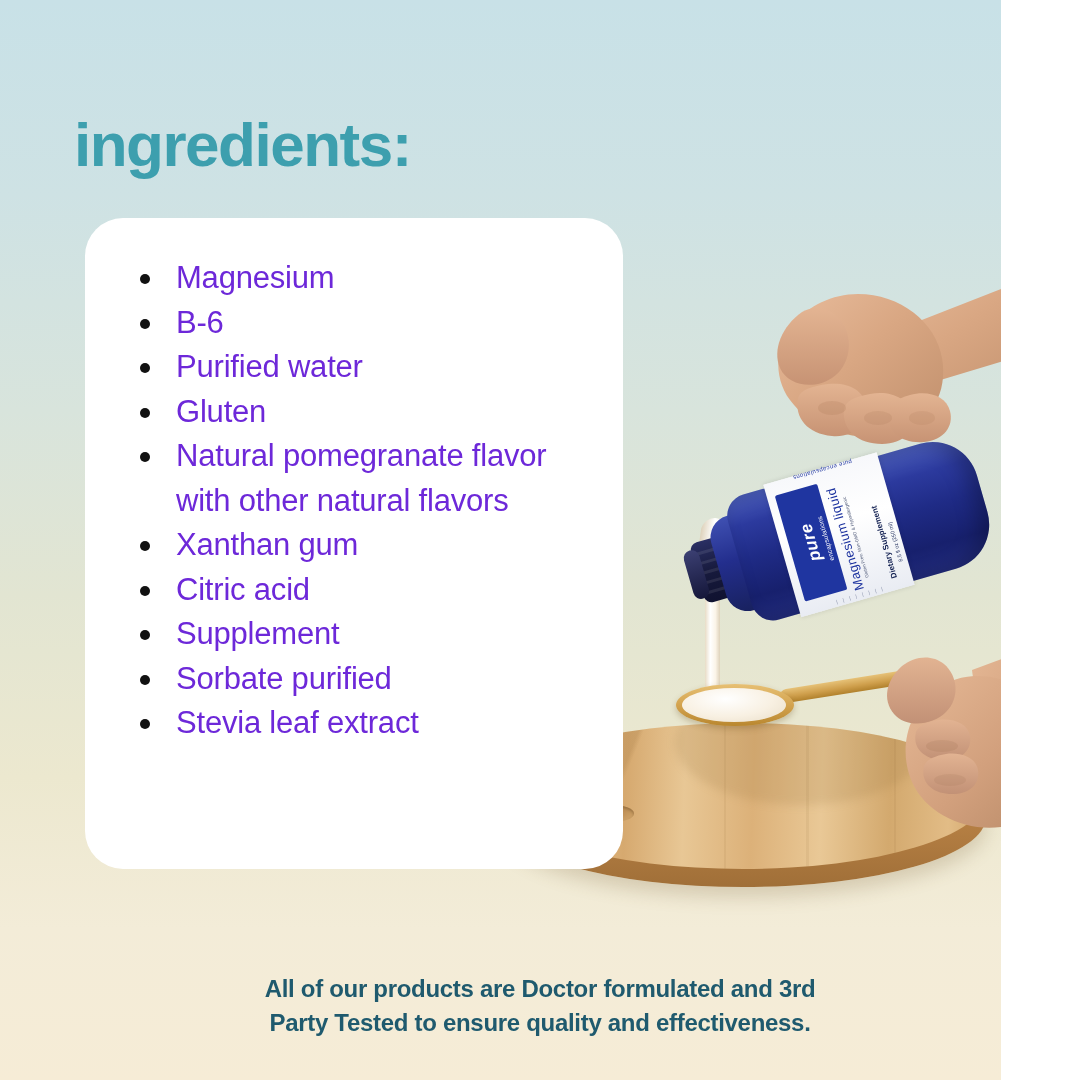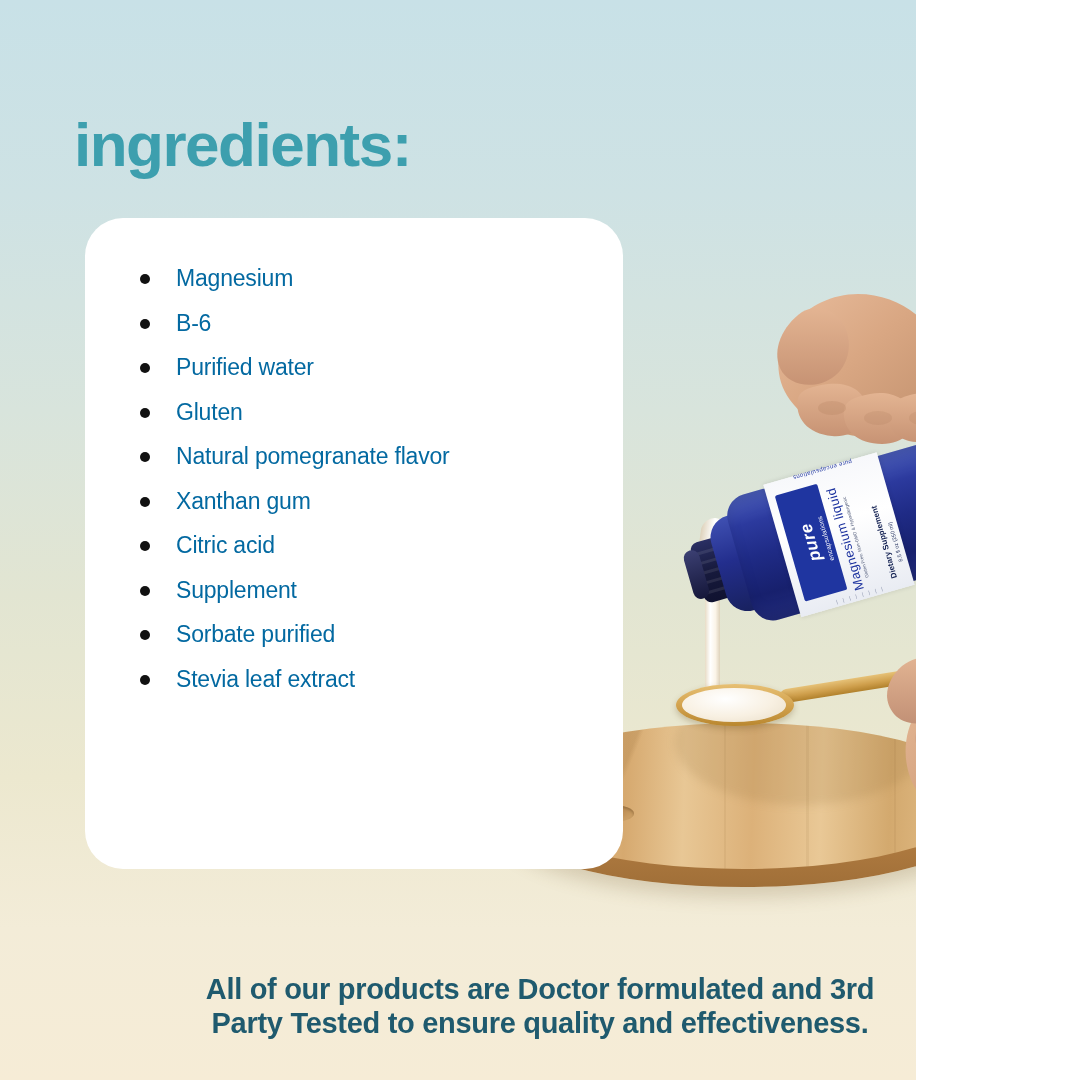--- a/index.html
+++ b/index.html
@@ -6,21 +6,21 @@
   html,body { width:1080px; height:1080px; }
   body {
     font-family:"Liberation Sans", sans-serif;
     overflow:hidden;
     position:relative;
     background:#ffffff;
   }
 
   #stage {
     position:relative;
-    width:916px;
+    width:1001px;
     height:1080px;
     overflow:hidden;
     background:linear-gradient(180deg,
       #c8e1e7 0%,
       #cee2e4 18%,
       #d8e4dc 38%,
       #e2e5d2 55%,
       #ece8cf 72%,
       #f3ecd8 86%,
       #f6ecd6 100%);
@@ -53,23 +53,23 @@
   #ing-list {
     position:absolute;
     left:55px;
     top:38px;
     width:470px;
     list-style:none;
   }
   #ing-list li {
     position:relative;
     padding-left:36px;
-    font-size:23px;
+    font-size:31px;
     line-height:44.5px;
-    color:#0369a1;
+    color:#6d28d9;
     letter-spacing:-0.2px;
   }
   #ing-list li::before {
     content:"";
     position:absolute;
     left:0px;
     top:18px;
     width:10px;
     height:10px;
     border-radius:50%;
@@ -394,21 +394,21 @@
   
   #footer {
     position:absolute;
     left:0;
     top:972px;
     width:1080px;
     text-align:center;
     z-index:10;
   }
   #footer p {
-    font-size:29px;
+    font-size:24px;
     font-weight:bold;
     color:#1f5a6e;
     line-height:34px;
     letter-spacing:-.3px;
   }
 </style>
 </head>
 <body>
 
 <div id="stage">
@@ -538,20 +538,21 @@
         <span>B-6</span>
       </li>
       <li>
         <span>Purified water</span>
       </li>
       <li>
         <span>Gluten</span>
       </li>
       <li>
         <span>Natural pomegranate flavor</span>
+        <span class="cont">with other natural flavors</span>
       </li>
       <li>
         <span>Xanthan gum</span>
       </li>
       <li>
         <span>Citric acid</span>
       </li>
       <li>
         <span>Supplement</span>
       </li>

